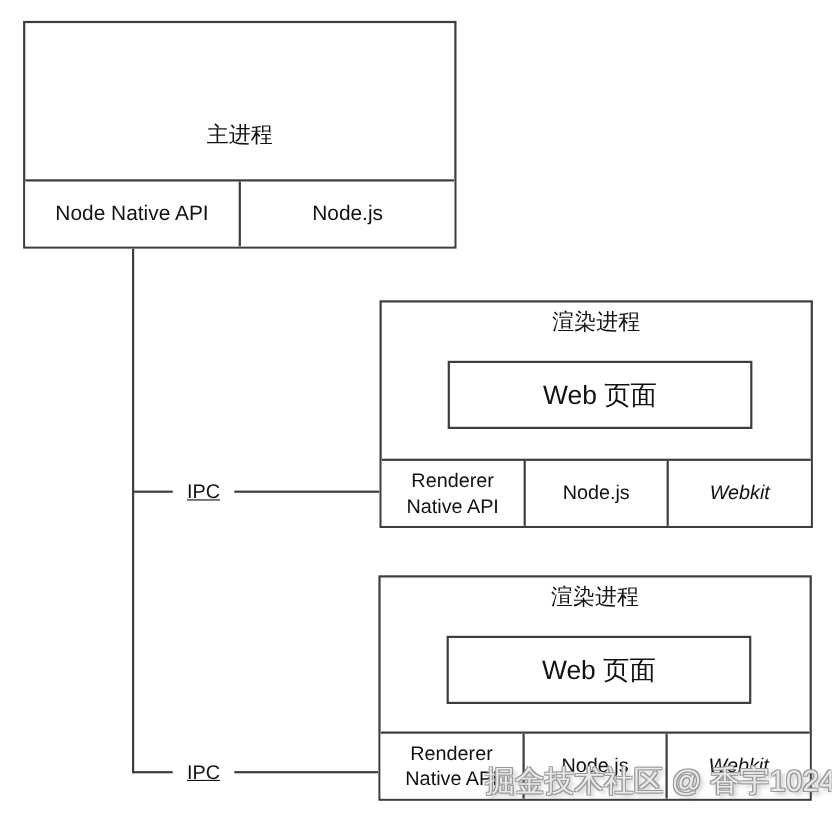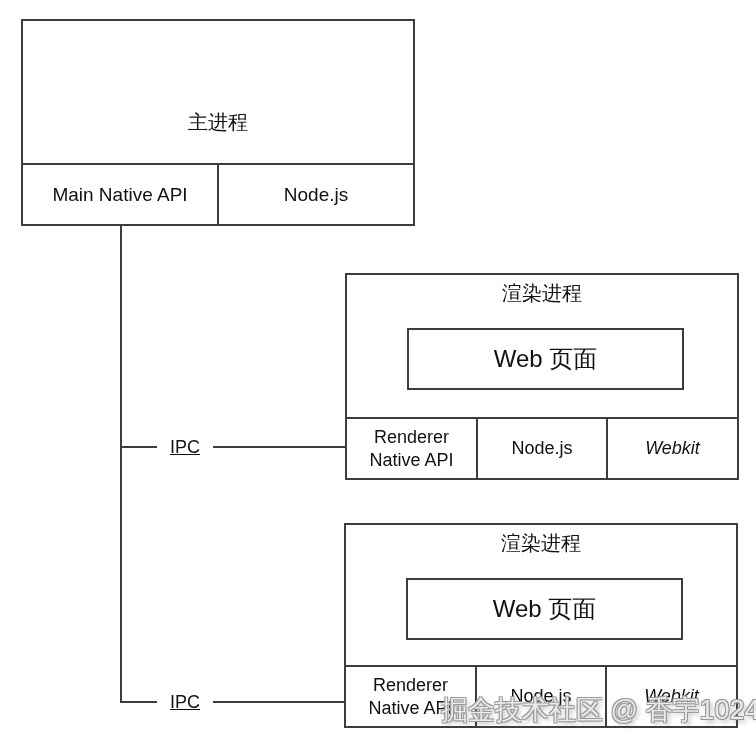--- a/index.html
+++ b/index.html
@@ -129,21 +129,21 @@
   }
 </style>
 </head>
 <body>
 
 <div class="canvas" style="--line: #3d3d3d; --text: #111111; --bg: #ffffff; --wm: #999999;">
 
   <div class="box main-box">
     <div class="box-title">主进程</div>
     <div class="row">
-      <div class="cell cell-a">Main Native API</div>
+      <div class="cell cell-a">Node Native API</div>
       <div class="cell cell-b">Node.js</div>
     </div>
   </div>
 
   <div class="vline"></div>
   <div class="hline h1"></div>
   <div class="hline h2"></div>
   <div class="ipc-label l1">IPC</div>
   <div class="ipc-label l2">IPC</div>
 

